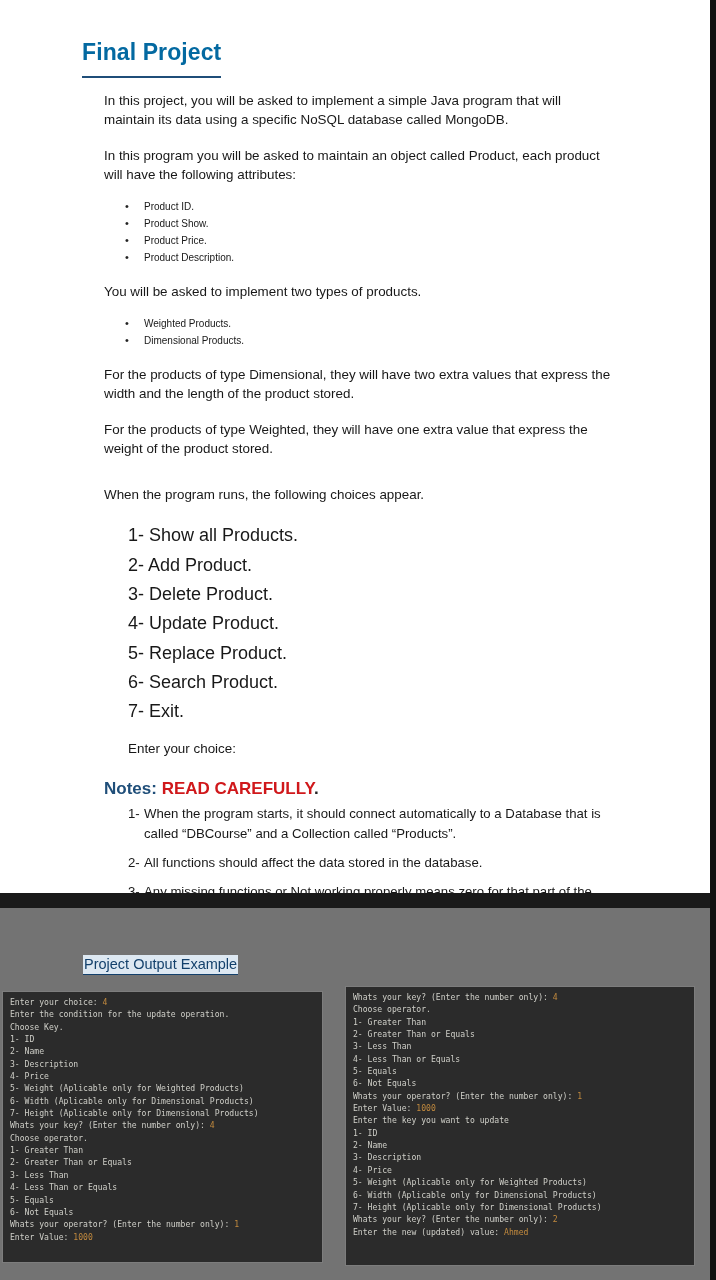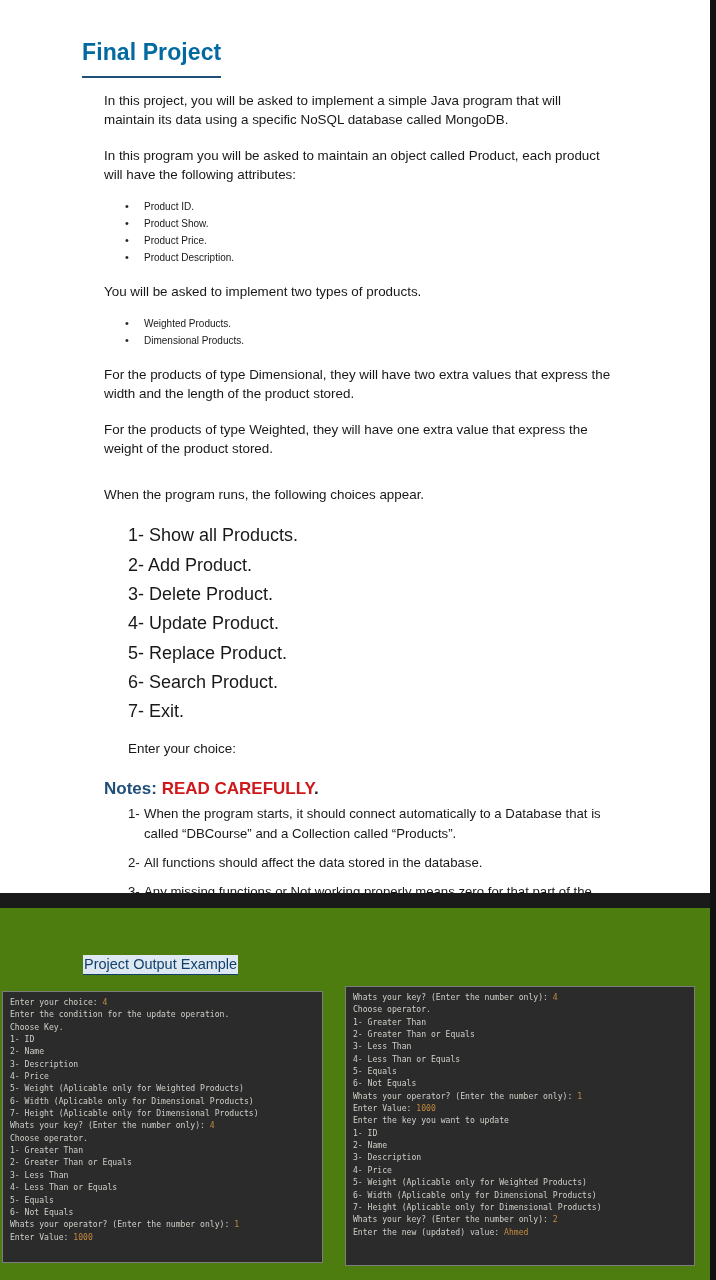--- a/index.html
+++ b/index.html
@@ -143,21 +143,21 @@
     top: 0;
   }
 
   
   #page-two {
     position: absolute;
     left: 0;
     top: 908px;
     width: 710px;
     height: 372px;
-    background: #4d7c0f;
+    background: #737373;
     overflow: hidden;
   }
 
   .output-title {
     position: absolute;
     left: 83px;
     top: 47px;
     font-size: 14.5px;
     color: #13406b;
     background: #dde8f2;

